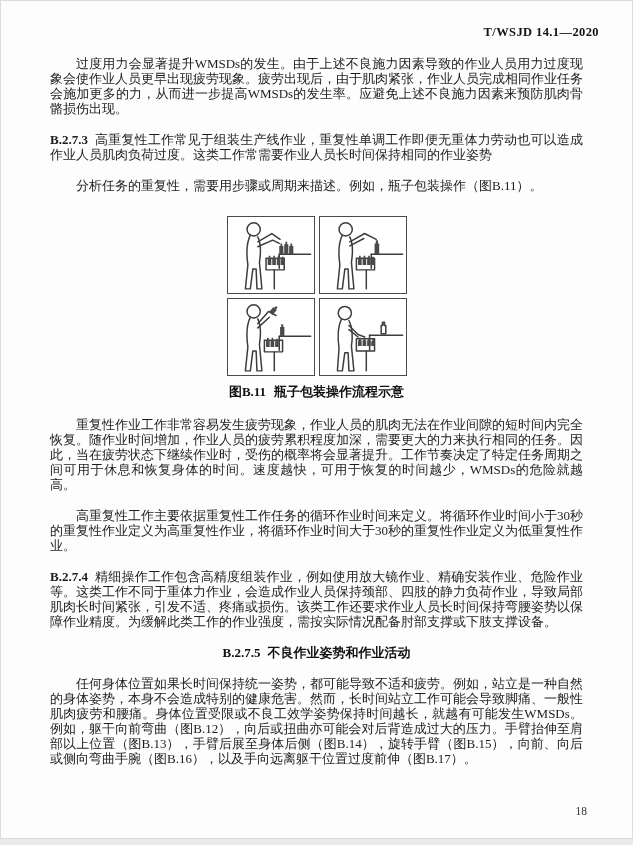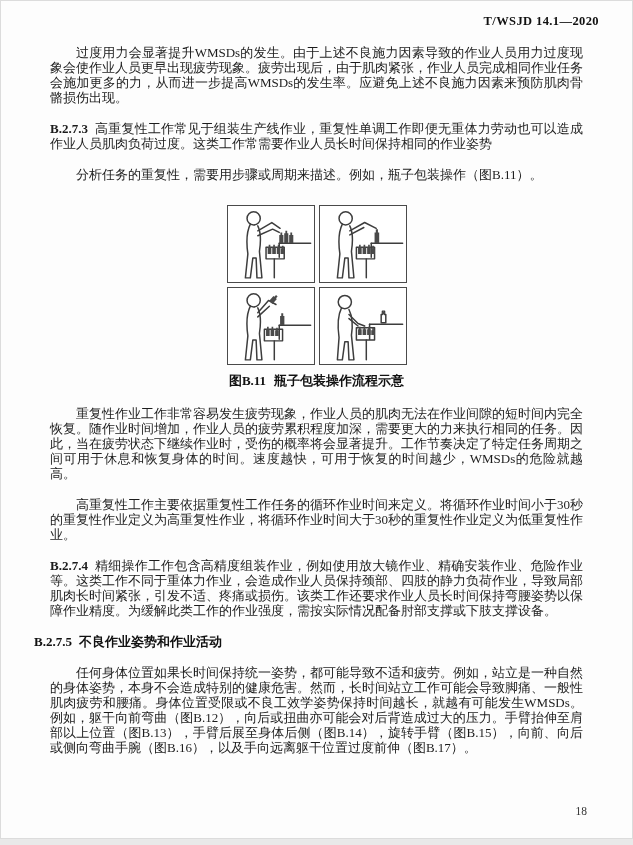--- a/index.html
+++ b/index.html
@@ -16,39 +16,40 @@
     position: relative;
     padding: 0 33px;
     overflow: hidden;
     color: #1c1c1c;
   }
   .doc-header {
     text-align: right;
     font-weight: bold;
     font-size: 12.5px;
     letter-spacing: 0.4px;
-    padding-top: 13px;
+    padding-top: 24px;
     color: #111;
   }
   .body-text { margin-top: 15px; }
   p.para {
     margin: 16px;
     font-size: 13px;
     line-height: 15px;
     text-align: justify;
     color: #1c1c1c;
   }
   p.para.indent { text-indent: 2em; }
   .clause-label { font-weight: bold; margin-right: 7px; }
   .section-heading {
     margin: 14px 0 13px 0;
     font-size: 13px;
     line-height: 15px;
     font-weight: bold;
     color: #111;
+    text-align: center;
   }
   .section-heading .clause-label { margin-right: 7px; }
 
   .figure-block { margin: 23px auto 0 auto; width: 180px; }
   .panel-grid {
     display: flex; flex-wrap: wrap;
     width: 180px; gap: 4px;
   }
   .panel {
     box-sizing: border-box;

